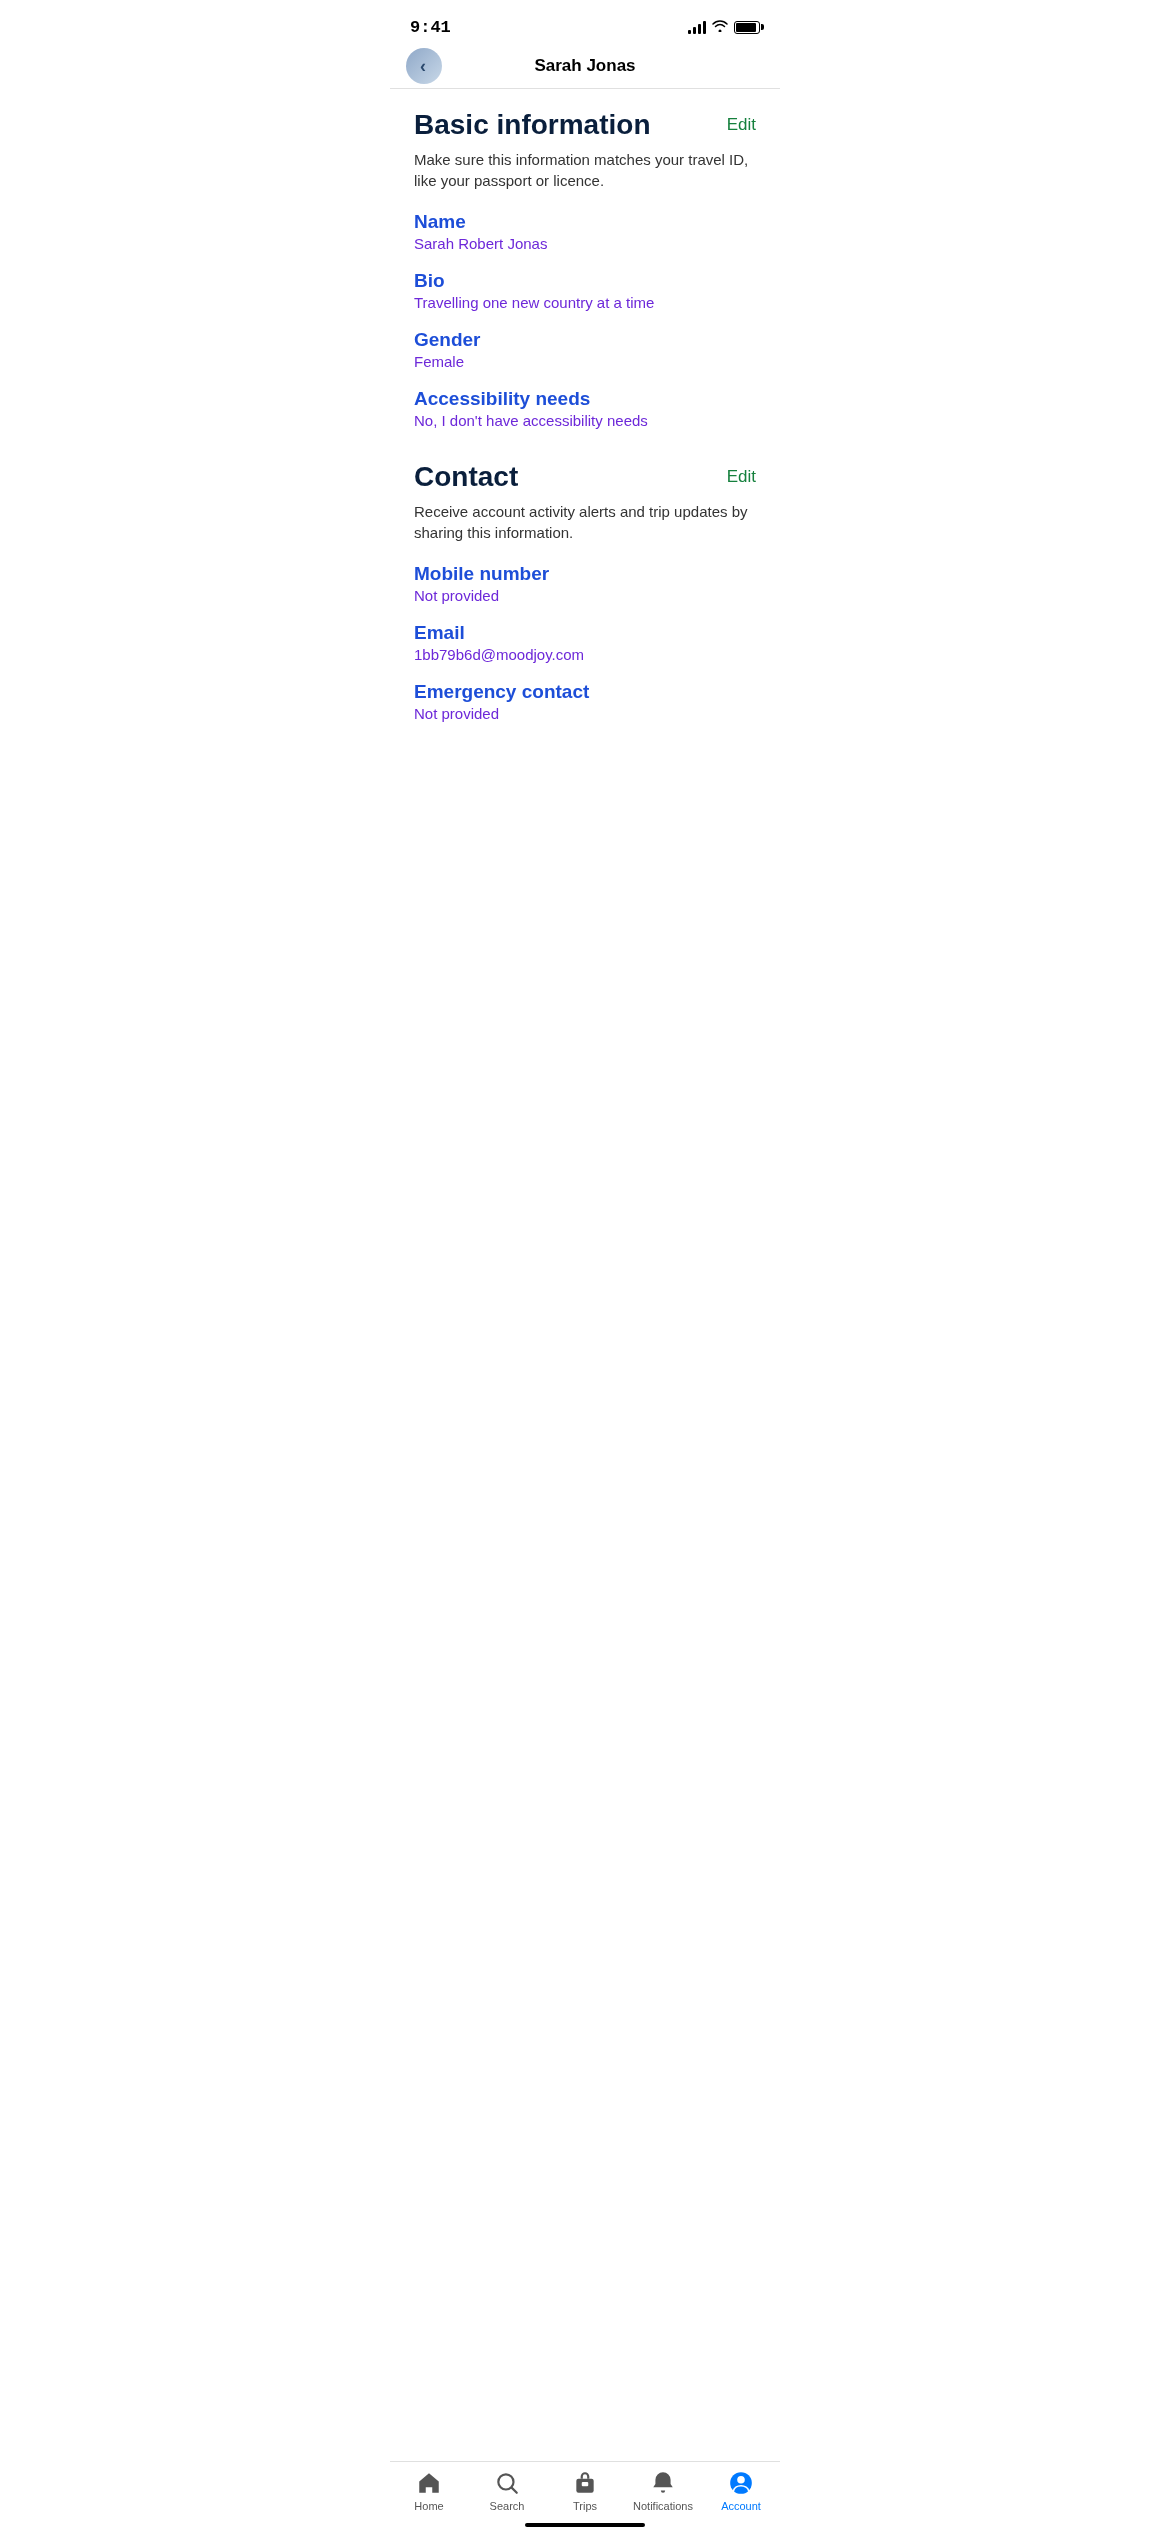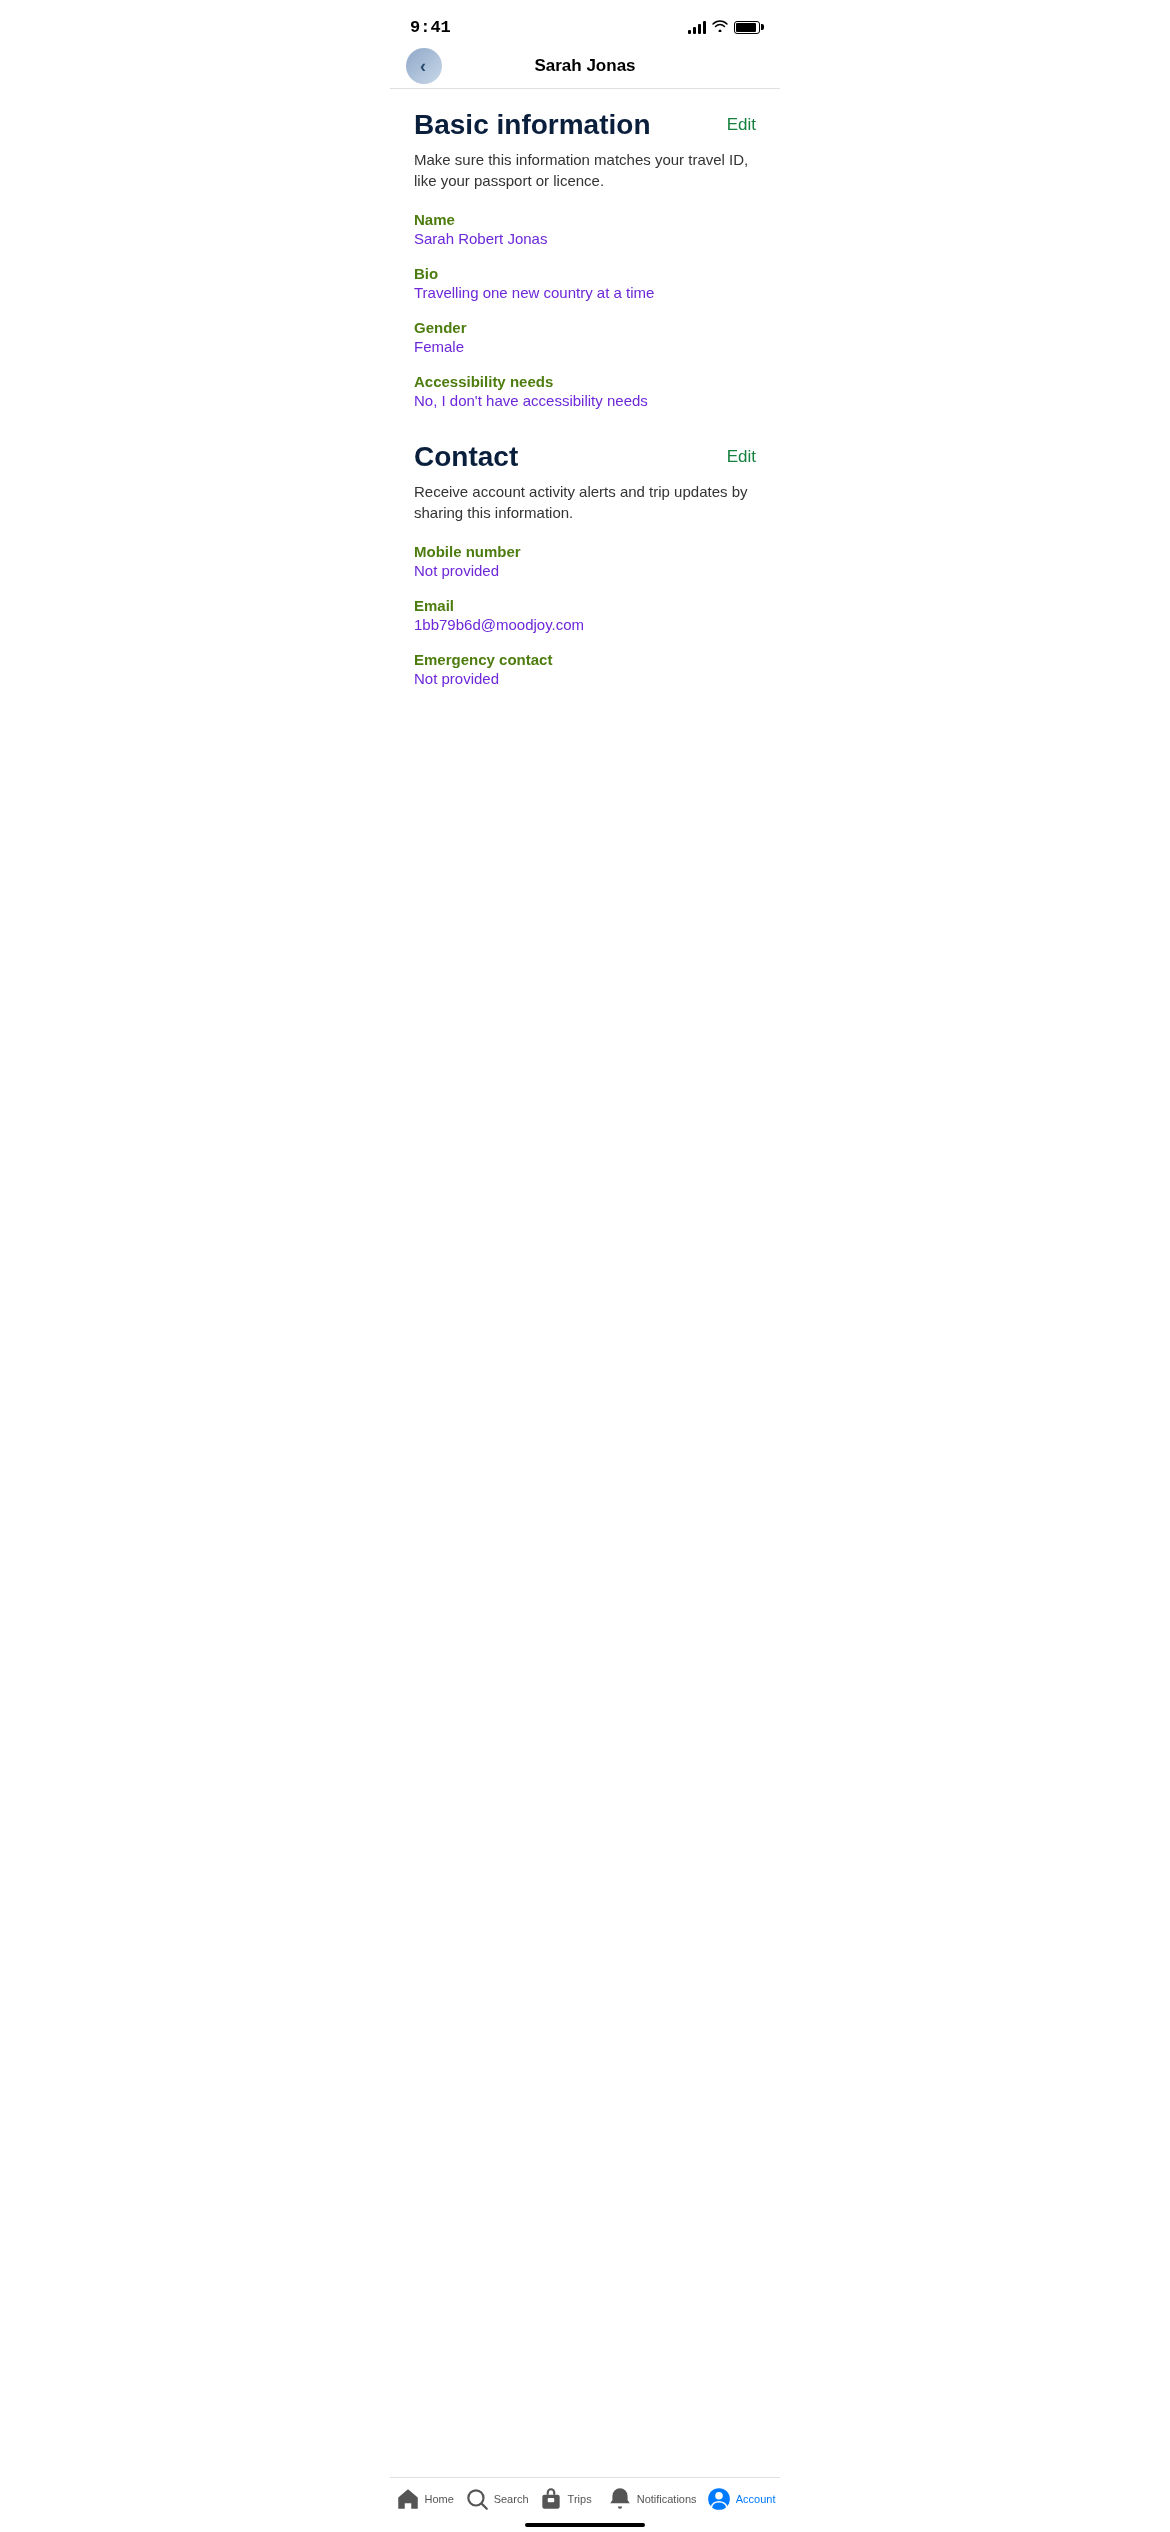--- a/index.html
+++ b/index.html
@@ -165,23 +165,23 @@
       line-height: 1.4;
       margin-bottom: 20px;
     }
 
     
     .field {
       margin-bottom: 18px;
     }
 
     .field-label {
-      font-size: 15px;
+      font-size: 19px;
       font-weight: 700;
-      color: #4d7c0f;
+      color: #1d4ed8;
       margin-bottom: 2px;
     }
 
     .field-value {
       font-size: 15px;
       color: #6d28d9;
       font-weight: 400;
     }
 
     
@@ -195,21 +195,21 @@
       border-top: 1px solid #e0e0e0;
       display: flex;
       justify-content: space-around;
       align-items: center;
       padding: 8px 0 20px 0;
       z-index: 100;
     }
 
     .tab-item {
       display: flex;
-      flex-direction: row;
+      flex-direction: column;
       align-items: center;
       gap: 4px;
       cursor: pointer;
       min-width: 60px;
     }
 
     .tab-label {
       font-size: 11px;
       color: #555;
     }

